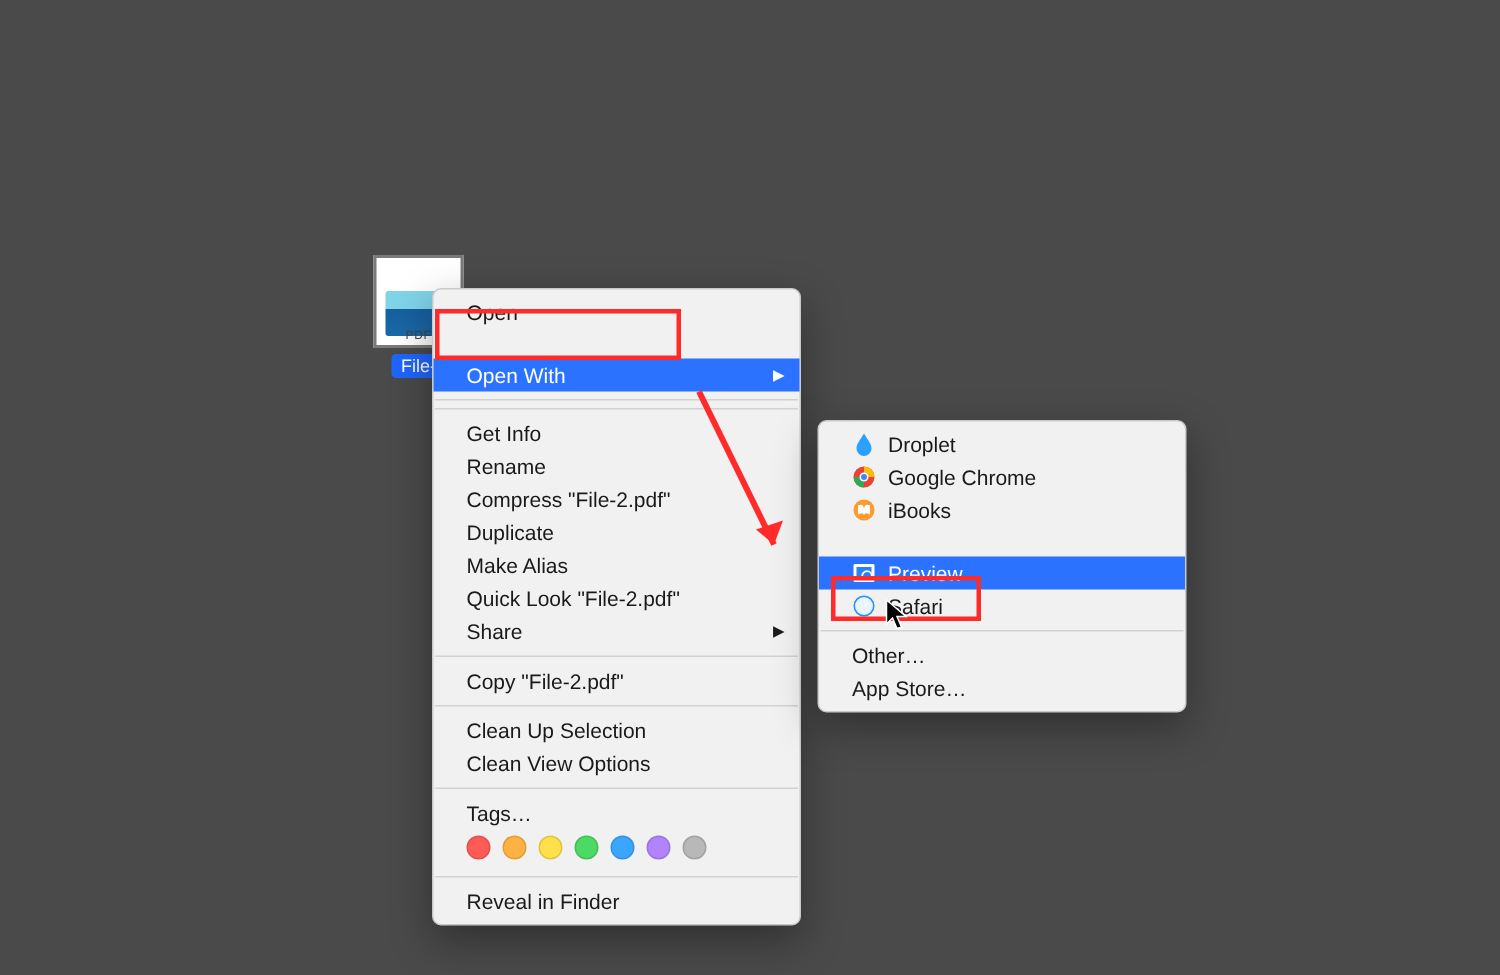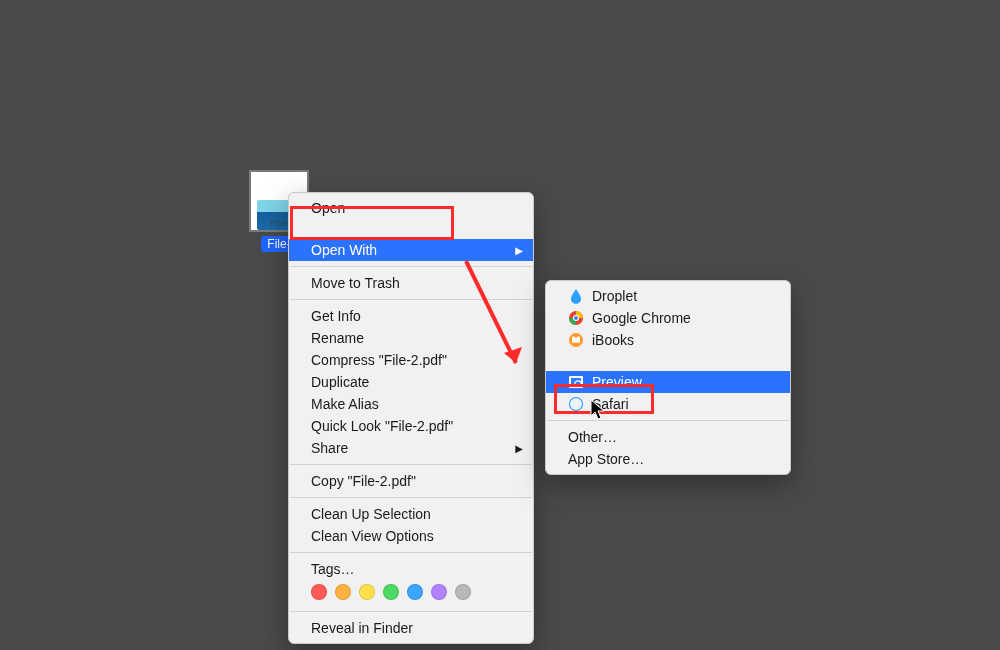--- a/index.html
+++ b/index.html
@@ -27,21 +27,21 @@
   }
   .file-thumb {
     width: 60px;
     height: 62px;
     background: #fff;
     border: 2px solid #7a7a7a;
     position: relative;
     display: flex;
     flex-direction: column;
     align-items: center;
-    justify-content: flex-end;
+    justify-content: center;
     padding-top: 16px;
   }
   .file-thumb .page {
     width: 44px;
     height: 30px;
     background: linear-gradient(#7fd4e8 40%, #165f9e 40%, #1a6aa8 100%);
     border-radius: 2px;
   }
   .file-thumb .pdf-badge {
     position: absolute;
@@ -171,23 +171,20 @@
 
 <div class="menu main">
   <div class="menu-item">
     <span>Open</span>
   </div>
   <div class="menu-item highlight">
     <span>Open With</span>
     <span class="arrow">▶</span>
   </div>
   <div class="menu-sep"></div>
-  <div class="menu-item">
-    <span>Move to Trash</span>
-  </div>
   <div class="menu-sep"></div>
   <div class="menu-item">
     <span>Get Info</span>
   </div>
   <div class="menu-item">
     <span>Rename</span>
   </div>
   <div class="menu-item">
     <span>Compress "File-2.pdf"</span>
   </div>

